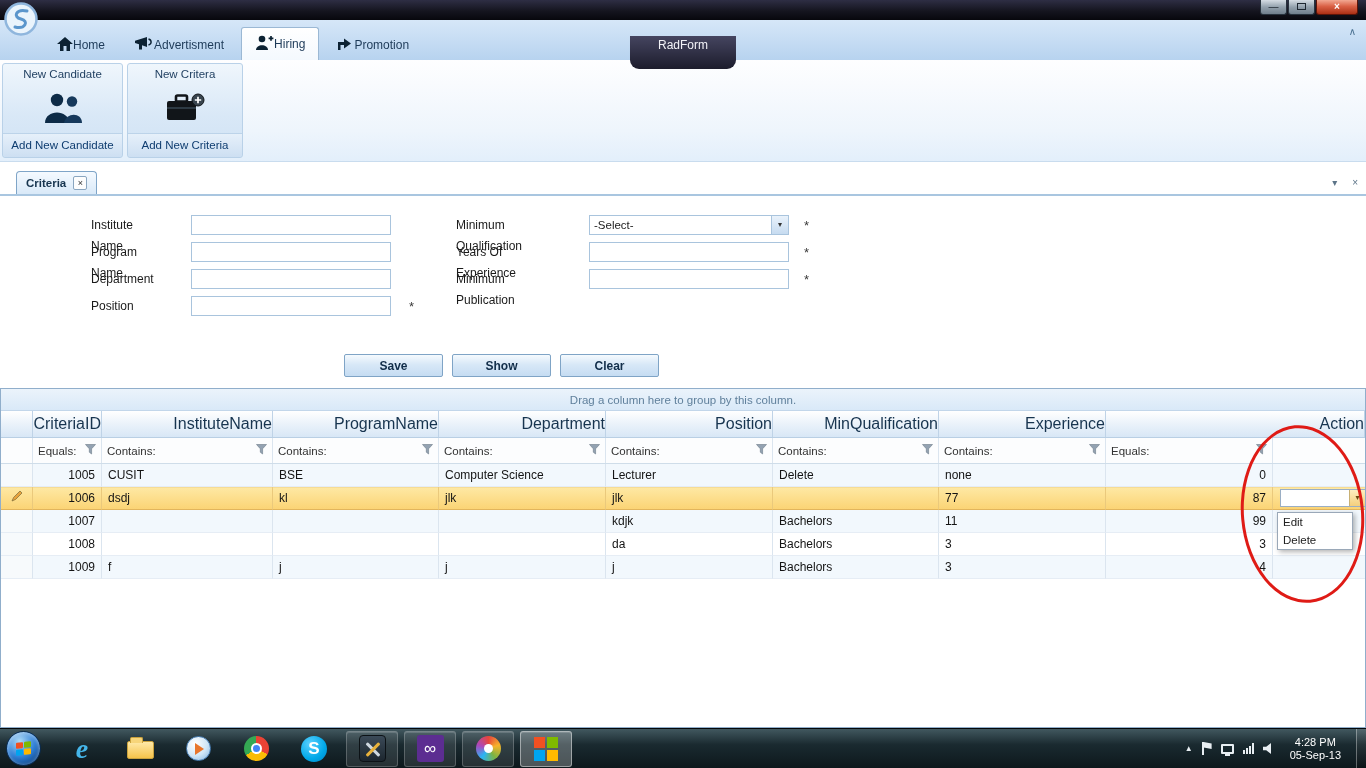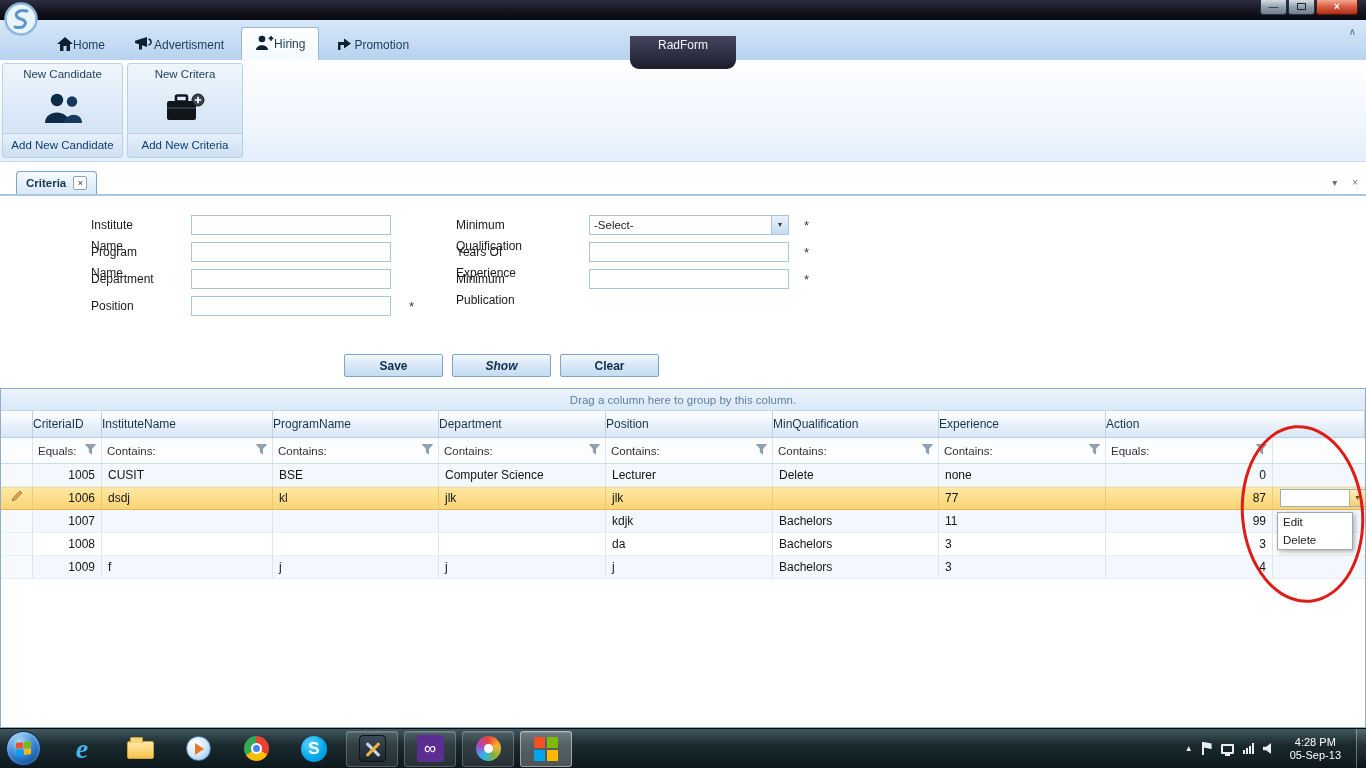--- a/index.html
+++ b/index.html
@@ -74,21 +74,21 @@
   
   .grid { position:absolute; top:388px; left:0; width:1366px; height:340px; background:#fff;
     border:1px solid #90aecb; }
   .group-hint { height:22px; line-height:22px; text-align:center; font-size:11.5px; color:#60809c;
     background:linear-gradient(#ebf3fb,#d9e9f8); border-bottom:1px solid #c2d6ea; }
   .g-row { display:flex; }
   .gc { border-right:1px solid #dbe5ef; overflow:hidden; white-space:nowrap; }
   .c0{width:32px;} .c1{width:69px;} .c2{width:171px;} .c3{width:166px;} .c4{width:167px;}
   .c5{width:167px;} .c6{width:166px;} .c7{width:167px;} .c8{width:167px;} .c9{flex:1; border-right:none;}
   .g-header { height:27px; background:linear-gradient(#ffffff,#eaf2fa 50%,#d8e7f6); border-bottom:1px solid #b9cfe4; }
-  .g-header .gc { border-right:1px solid #bfd3e7; text-align:left; line-height:26px; font-size:12px; color:#17344f; }
+  .g-header .gc { border-right:1px solid #bfd3e7; text-align:right; line-height:26px; font-size:16px; color:#17344f; }
   .g-filter { height:26px; background:#fcfdfe; border-bottom:1px solid #cfdde9; }
   .fc { display:flex; align-items:center; justify-content:space-between; padding:0 5px; font-size:11.5px; color:#333; }
   .g-data { height:23px; }
   .g-data .gc { line-height:22px; font-size:12px; color:#141414; padding:0 6px; border-bottom:1px solid #e6edf5; }
   .g-data .ind { padding:0; background:#f7fafc; display:flex; align-items:center; justify-content:center; }
   .g-data.alt { background:#f2f8fd; }
   .num { text-align:right; }
   .g-data.sel { background:linear-gradient(#fee9a5,#fbd373);
     box-shadow:inset 0 1px 0 #f6dc94, inset 0 -1px 0 #dfa94e; }
   .g-data.sel .gc { border-right-color:#eac97c; border-bottom-color:#e2b55c; }
@@ -292,21 +292,21 @@
     <span class="req" style="left:758px;">*</span>
   </div>
 
   <div class="f-row" style="top:100px;">
     <span class="f-label" style="left:45px;">Position</span>
     <input class="f-input" style="left: 145px; top: 0px;">
     <span class="req" style="left:363px;">*</span>
   </div>
 
   <button class="form-btn" style="left:344px;">Save</button>
-  <button class="form-btn" style="left:452px;font-style:italic;">Show</button>
+  <button class="form-btn" style="left:452px;">Show</button>
   <button class="form-btn" style="left:560px;">Clear</button>
 </div>
 
 <div class="grid">
   <div class="group-hint">Drag a column here to group by this column.</div>
 
   <div class="g-row g-header">
     <div class="gc c0"></div>
     <div class="gc c1">CriteriaID</div>
     <div class="gc c2">InstituteName</div>

